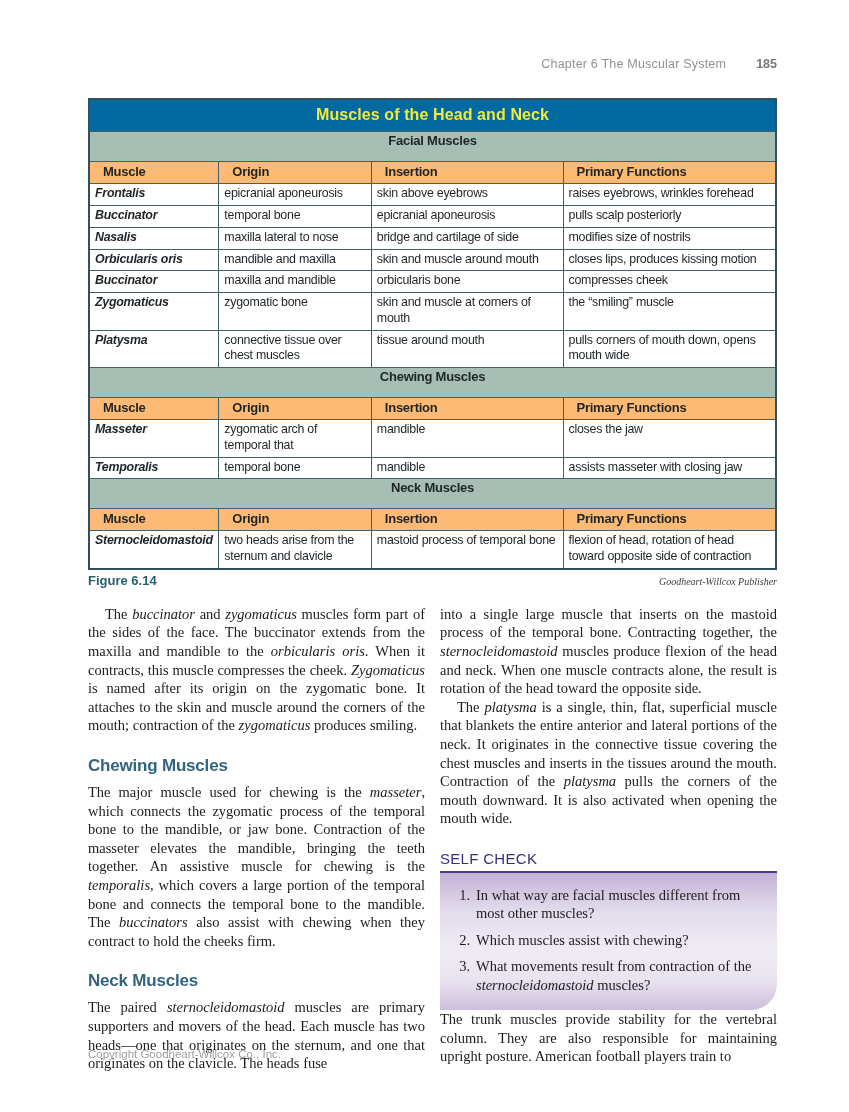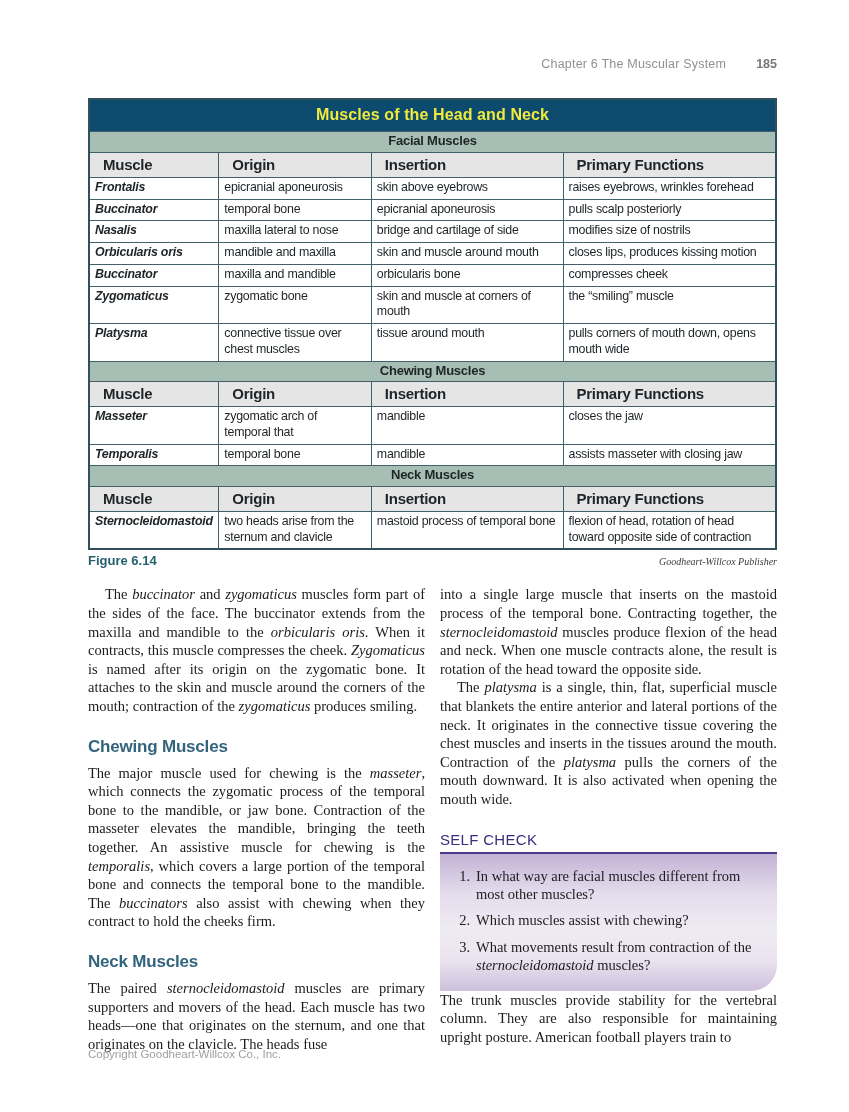--- a/index.html
+++ b/index.html
@@ -35,40 +35,40 @@
     border: 2px solid #31505b;
   }
   table.muscles td, table.muscles th {
     border: 1px solid #41606b;
     padding: 2px 5px 3px 5px;
     vertical-align: top;
     text-align: left;
     line-height: 1.27;
   }
   tr.t-title td {
-    background: #0c4a6e;
+    background: #0369a1;
     color: #f0e93e;
     text-align: center;
     font-weight: bold;
     font-size: 16px;
     letter-spacing: 0.1px;
     padding: 5px 4px 6px 4px;
   }
   tr.t-section td {
     background: #a6beb3;
     text-align: center;
     font-weight: bold;
     font-size: 13px;
-    padding: 1px 4px 2px 4px;
+    padding: 1px 4px 11px 4px;
     margin-top: 28px;
   }
   tr.t-colhead td {
-    background: #e5e5e5;
+    background: #fdba74;
     font-weight: bold;
-    font-size: 15px;
+    font-size: 13px;
     padding-left: 13px;
   }
   td.muscle-name { font-weight: bold; font-style: italic; }
 
   
   .fig-caption {
     margin-top: 3px;
     display: flex; justify-content: space-between; align-items: baseline;
   }
   .fig-label {

